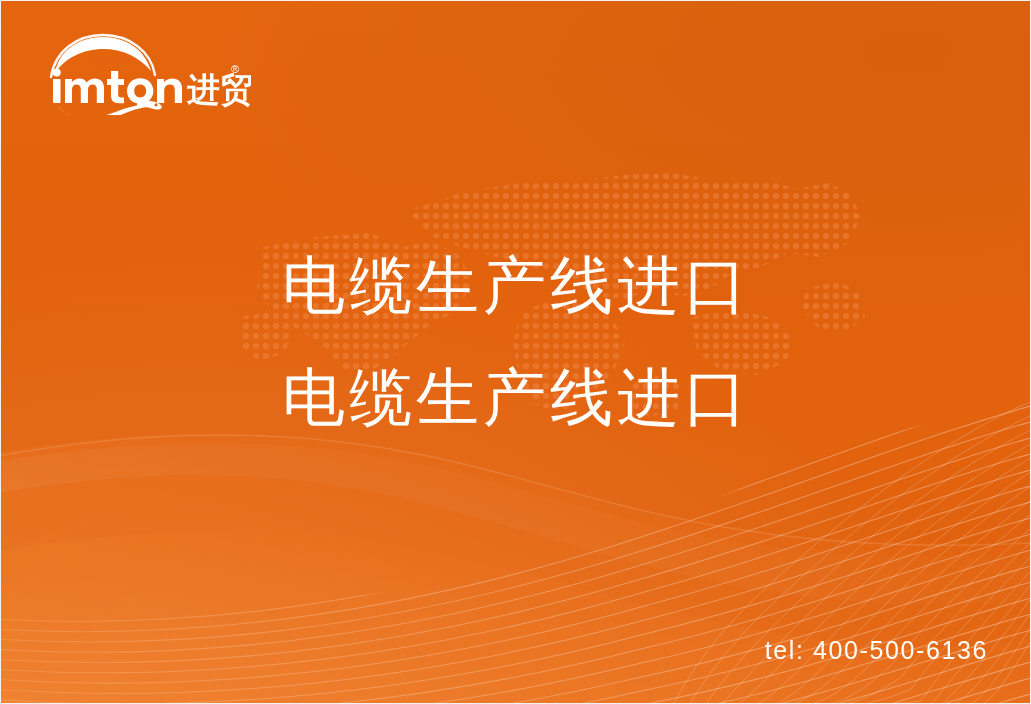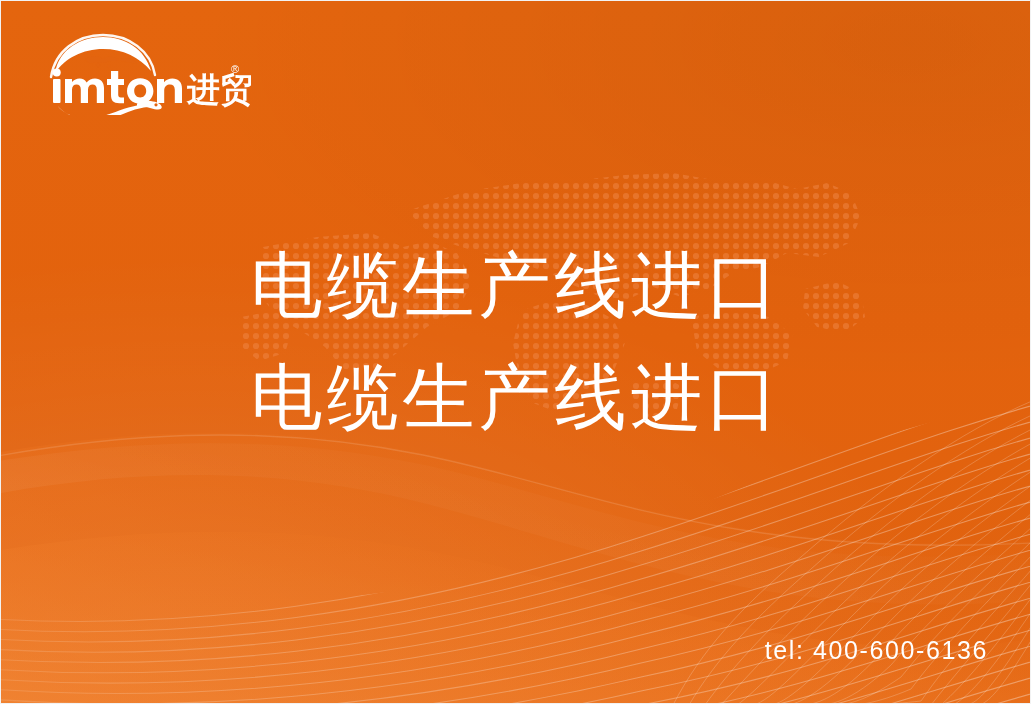--- a/index.html
+++ b/index.html
@@ -75,21 +75,21 @@
     text-align: center;
     color: #ffffff;
     font-family: "Liberation Sans", "DejaVu Sans", sans-serif;
     font-weight: 300;
     letter-spacing: 0.01em;
     line-height: 1.0;
     -webkit-font-smoothing: antialiased;
   }
   .headline-line {
     display: block;
-    font-size: 72px;
+    font-size: 63px;
     line-height: 112px;
     color: #ffffff;
     white-space: nowrap;
   }
   #headline-line-1 { letter-spacing: 4px; }
   #headline-line-2 { letter-spacing: 4px; }
 
   
   #phone {
     position: absolute;
@@ -271,15 +271,15 @@
 
     <text x="146" y="72" fill="#ffffff" font-family="'Liberation Sans','DejaVu Sans',sans-serif" font-size="33" font-weight="700" letter-spacing="0">进贸通</text>
     <text x="190" y="44" fill="#ffffff" font-family="'Liberation Sans','DejaVu Sans',sans-serif" font-size="11">®</text>
   </svg>
 
   <div id="headline">
     <span class="headline-line" id="headline-line-1">电缆生产线进口</span>
     <span class="headline-line" id="headline-line-2">电缆生产线进口</span>
   </div>
 
-  <div id="phone">tel: 400-600-6136</div>
+  <div id="phone">tel: 400-500-6136</div>
 
 </div>
 
 </body></html>

